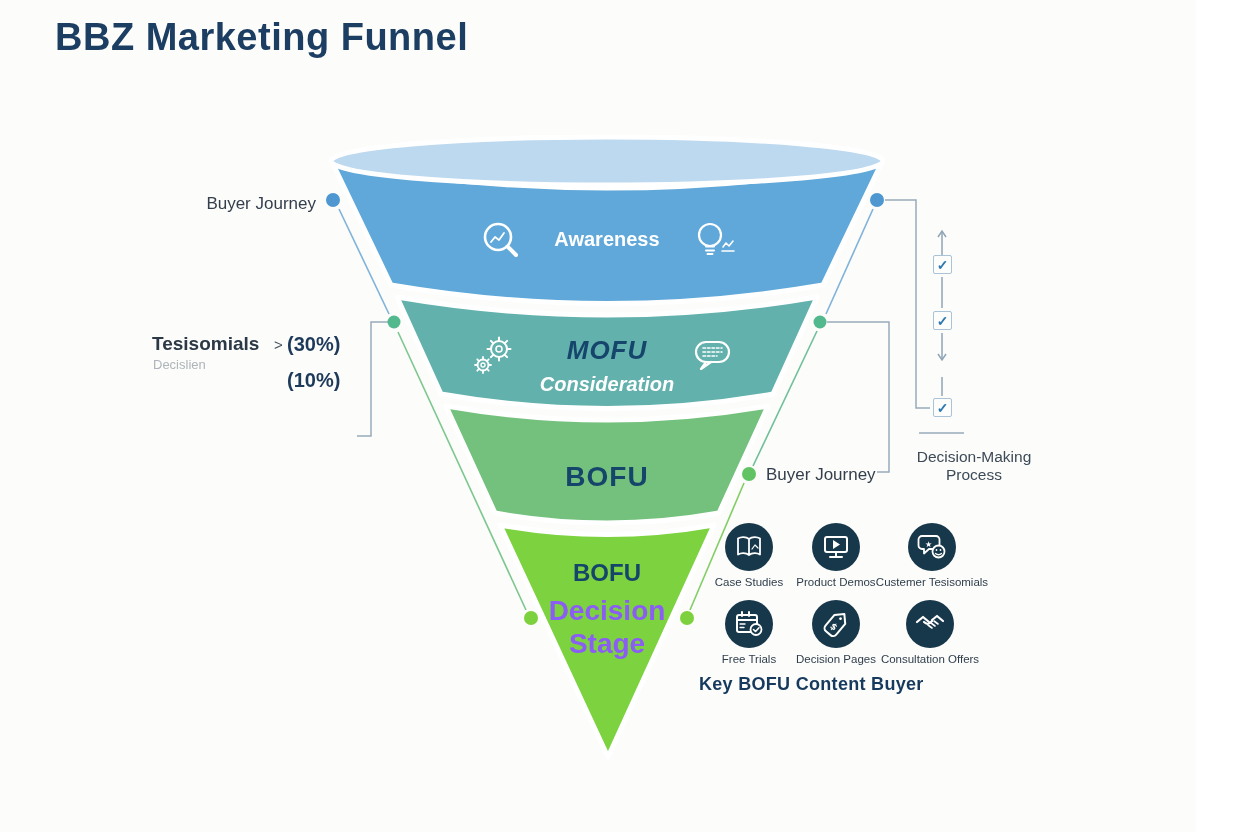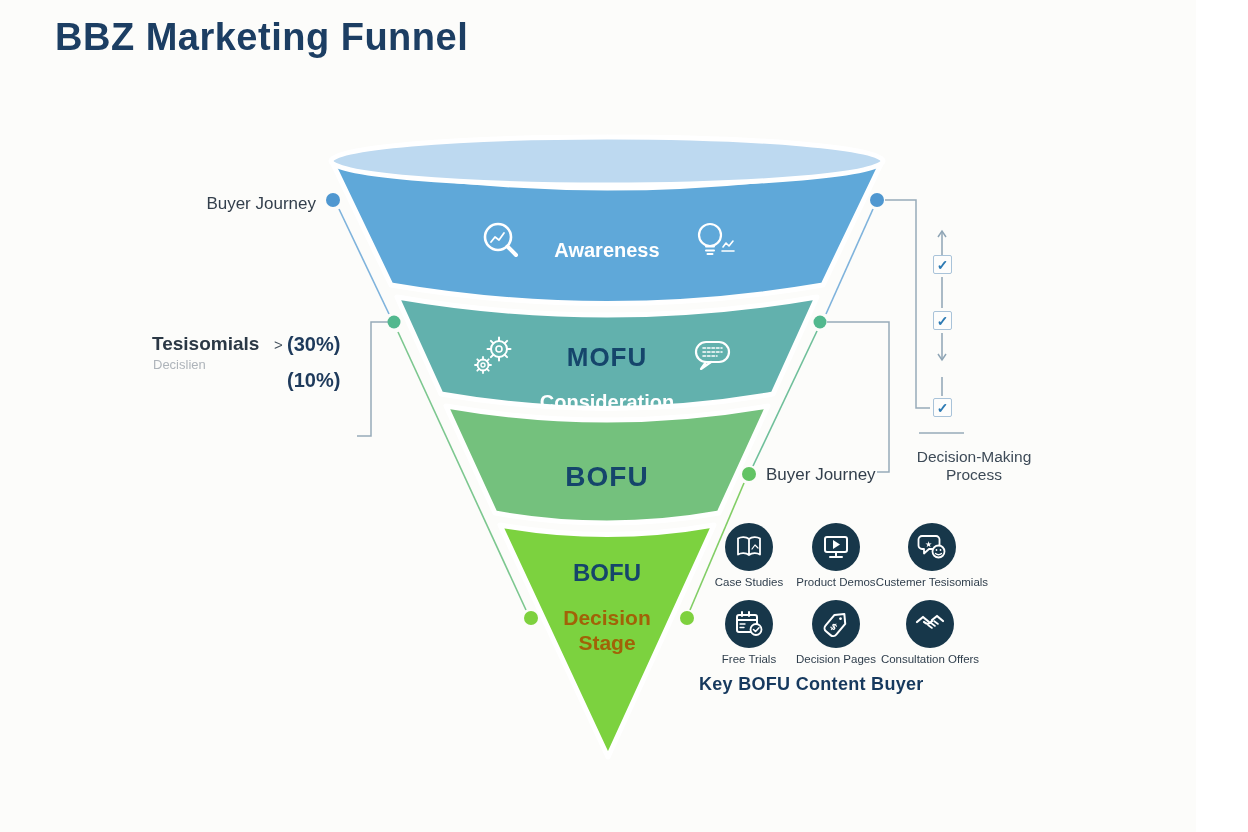--- a/index.html
+++ b/index.html
@@ -18,32 +18,32 @@
   .anno .lbl{position:absolute;left:0;top:0;font-size:19px;font-weight:bold;color:#2b3845;}
   .anno .lbl.reg{font-weight:normal;font-size:17.5px;color:#3b4753;}
   .anno .arrow{position:absolute;font-size:15px;color:#45525e;}
   .anno .sub{position:absolute;left:1px;top:24px;font-size:13px;color:#aeb4ba;}
   .anno .val{position:absolute;font-size:20px;font-weight:bold;color:#1e3a5b;}
   .anno .target{position:absolute;font-size:18.5px;font-weight:bold;color:#273440;}
 
   
   .stage{width:300px;text-align:center;line-height:1.15;}
   .stage .s-label{font-weight:bold;color:#15456b;}
-  .stage .s-sub{font-weight:bold;color:#ffffff;margin-top:18px;}
+  .stage .s-sub{font-weight:bold;color:#ffffff;margin-top:7px;}
   #stage-tofu{left:457px;top:221px;}
   #stage-tofu .s-label{font-size:26px;letter-spacing:1px;}
   #stage-tofu .s-sub{font-size:20px;}
-  #stage-mofu{left:457px;top:343px;}
+  #stage-mofu{left:457px;top:336px;font-style:italic;}
   #stage-mofu .s-label{font-size:26px;letter-spacing:1px;}
   #stage-mofu .s-sub{font-size:20px;}
   #stage-bofu{left:457px;top:461px;}
   #stage-bofu .s-label{font-size:28px;letter-spacing:1px;}
   #stage-decision{left:547px;top:559px;width:120px;}
   #stage-decision .s-label{font-size:24px;}
-  #stage-decision .s-sub{font-size:21px;color:#a16207;line-height:1.2;}
+  #stage-decision .s-sub{font-size:28px;color:#8b5cf6;line-height:1.2;}
 
   
   #right-buyer-journey{left:766px;top:465px;font-size:17px;color:#333f4c;}
   #process-label{left:906px;top:448px;width:136px;text-align:center;font-size:15.5px;color:#3d4a57;line-height:1.18;}
   .cb{position:absolute;z-index:2;width:17px;height:17px;border:1.6px solid #a9c3d9;border-radius:2px;
       background:#fdfdfc;display:flex;align-items:center;justify-content:center;
       font-size:14px;font-weight:bold;color:#2d7ab3;}
   #cb-1{left:933px;top:255px;} #cb-2{left:933px;top:311px;} #cb-3{left:933px;top:398px;}
 
   

